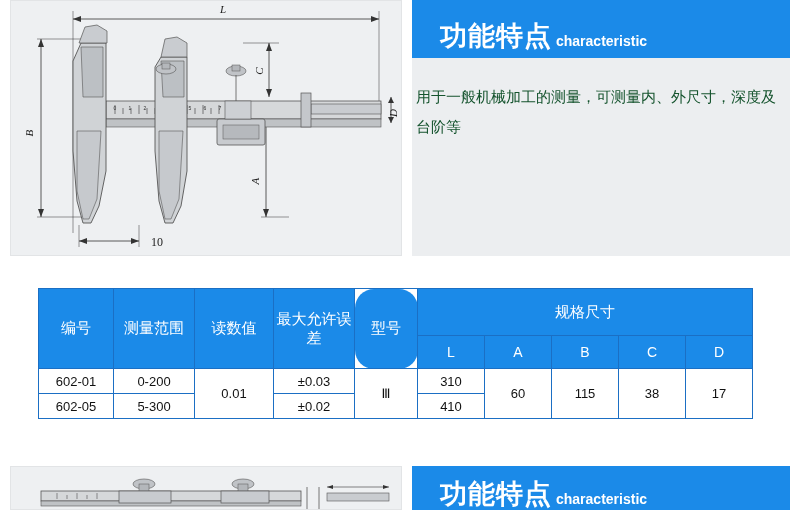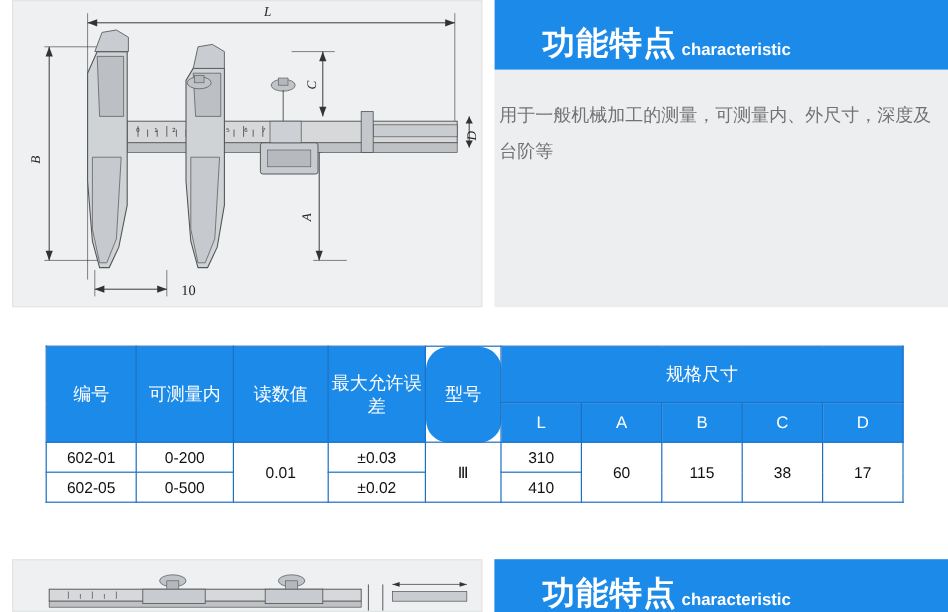--- a/index.html
+++ b/index.html
@@ -52,37 +52,36 @@
     display: flex;
     align-items: flex-end;
     padding: 0 0 8px 28px;
     box-sizing: border-box;
   }
   .feature-title {
     font-size: 27px;
     font-weight: bold;
     letter-spacing: 1px;
     line-height: 1;
-    margin-left: 12px;
   }
   .feature-sub {
     font-size: 14px;
     font-weight: bold;
     margin-left: 4px;
     padding-bottom: 2px;
     line-height: 1;
   }
   .feature-body {
     position: absolute;
     left: 0; top: 58px;
     width: 378px;
     padding: 24px 8px 0 4px;
     box-sizing: border-box;
     font-size: 15px;
-    color: #737373;
+    color: #14532d;
     line-height: 30px;
   }
 
   
   .spec-table {
     position: absolute;
     left: 38px; top: 288px;
     border-collapse: collapse;
     font-size: 13px;
     color: #111111;
@@ -259,21 +258,21 @@
       <span class="feature-sub">characteristic</span>
     </div>
     <div class="feature-body">用于一般机械加工的测量，可测量内、外尺寸，深度及台阶等</div>
   </div>
 </div>
 
 <table class="spec-table">
   <tbody>
       <tr>
     <th class="hdr hdr-main w-id" rowspan="2">编号</th>
-    <th class="hdr hdr-main w-rng" rowspan="2">可测量内</th>
+    <th class="hdr hdr-main w-rng" rowspan="2">测量范围</th>
     <th class="hdr hdr-main w-read" rowspan="2">读数值</th>
     <th class="hdr hdr-main w-err" rowspan="2">最大允许误差</th>
     <th class="hdr hdr-main w-mdl" rowspan="2">型号</th>
     <th class="hdr" colspan="5">规格尺寸</th>
   </tr>
   <tr>
     <th class="hdr hdr-sub w-dim">L</th>
     <th class="hdr hdr-sub w-dim">A</th>
     <th class="hdr hdr-sub w-dim">B</th>
     <th class="hdr hdr-sub w-dim">C</th>
@@ -286,21 +285,21 @@
     <td class="cell">±0.03</td>
     <td class="cell" rowspan="2">Ⅲ</td>
     <td class="cell">310</td>
     <td class="cell" rowspan="2">60</td>
     <td class="cell" rowspan="2">115</td>
     <td class="cell" rowspan="2">38</td>
     <td class="cell" rowspan="2">17</td>
   </tr>
   <tr>
     <td class="cell">602-05</td>
-    <td class="cell">0-500</td>
+    <td class="cell">5-300</td>
     <td class="cell">±0.02</td>
     <td class="cell">410</td>
   </tr>
 </tbody>
   </table>
 
 <div class="bottom-row">
   <div class="bottom-drawing">
     <svg width="392" height="44" viewBox="0 0 392 44">
       <rect x="30" y="24" width="260" height="10" fill="#d6d8da" stroke="#555" stroke-width="0.8"></rect>

